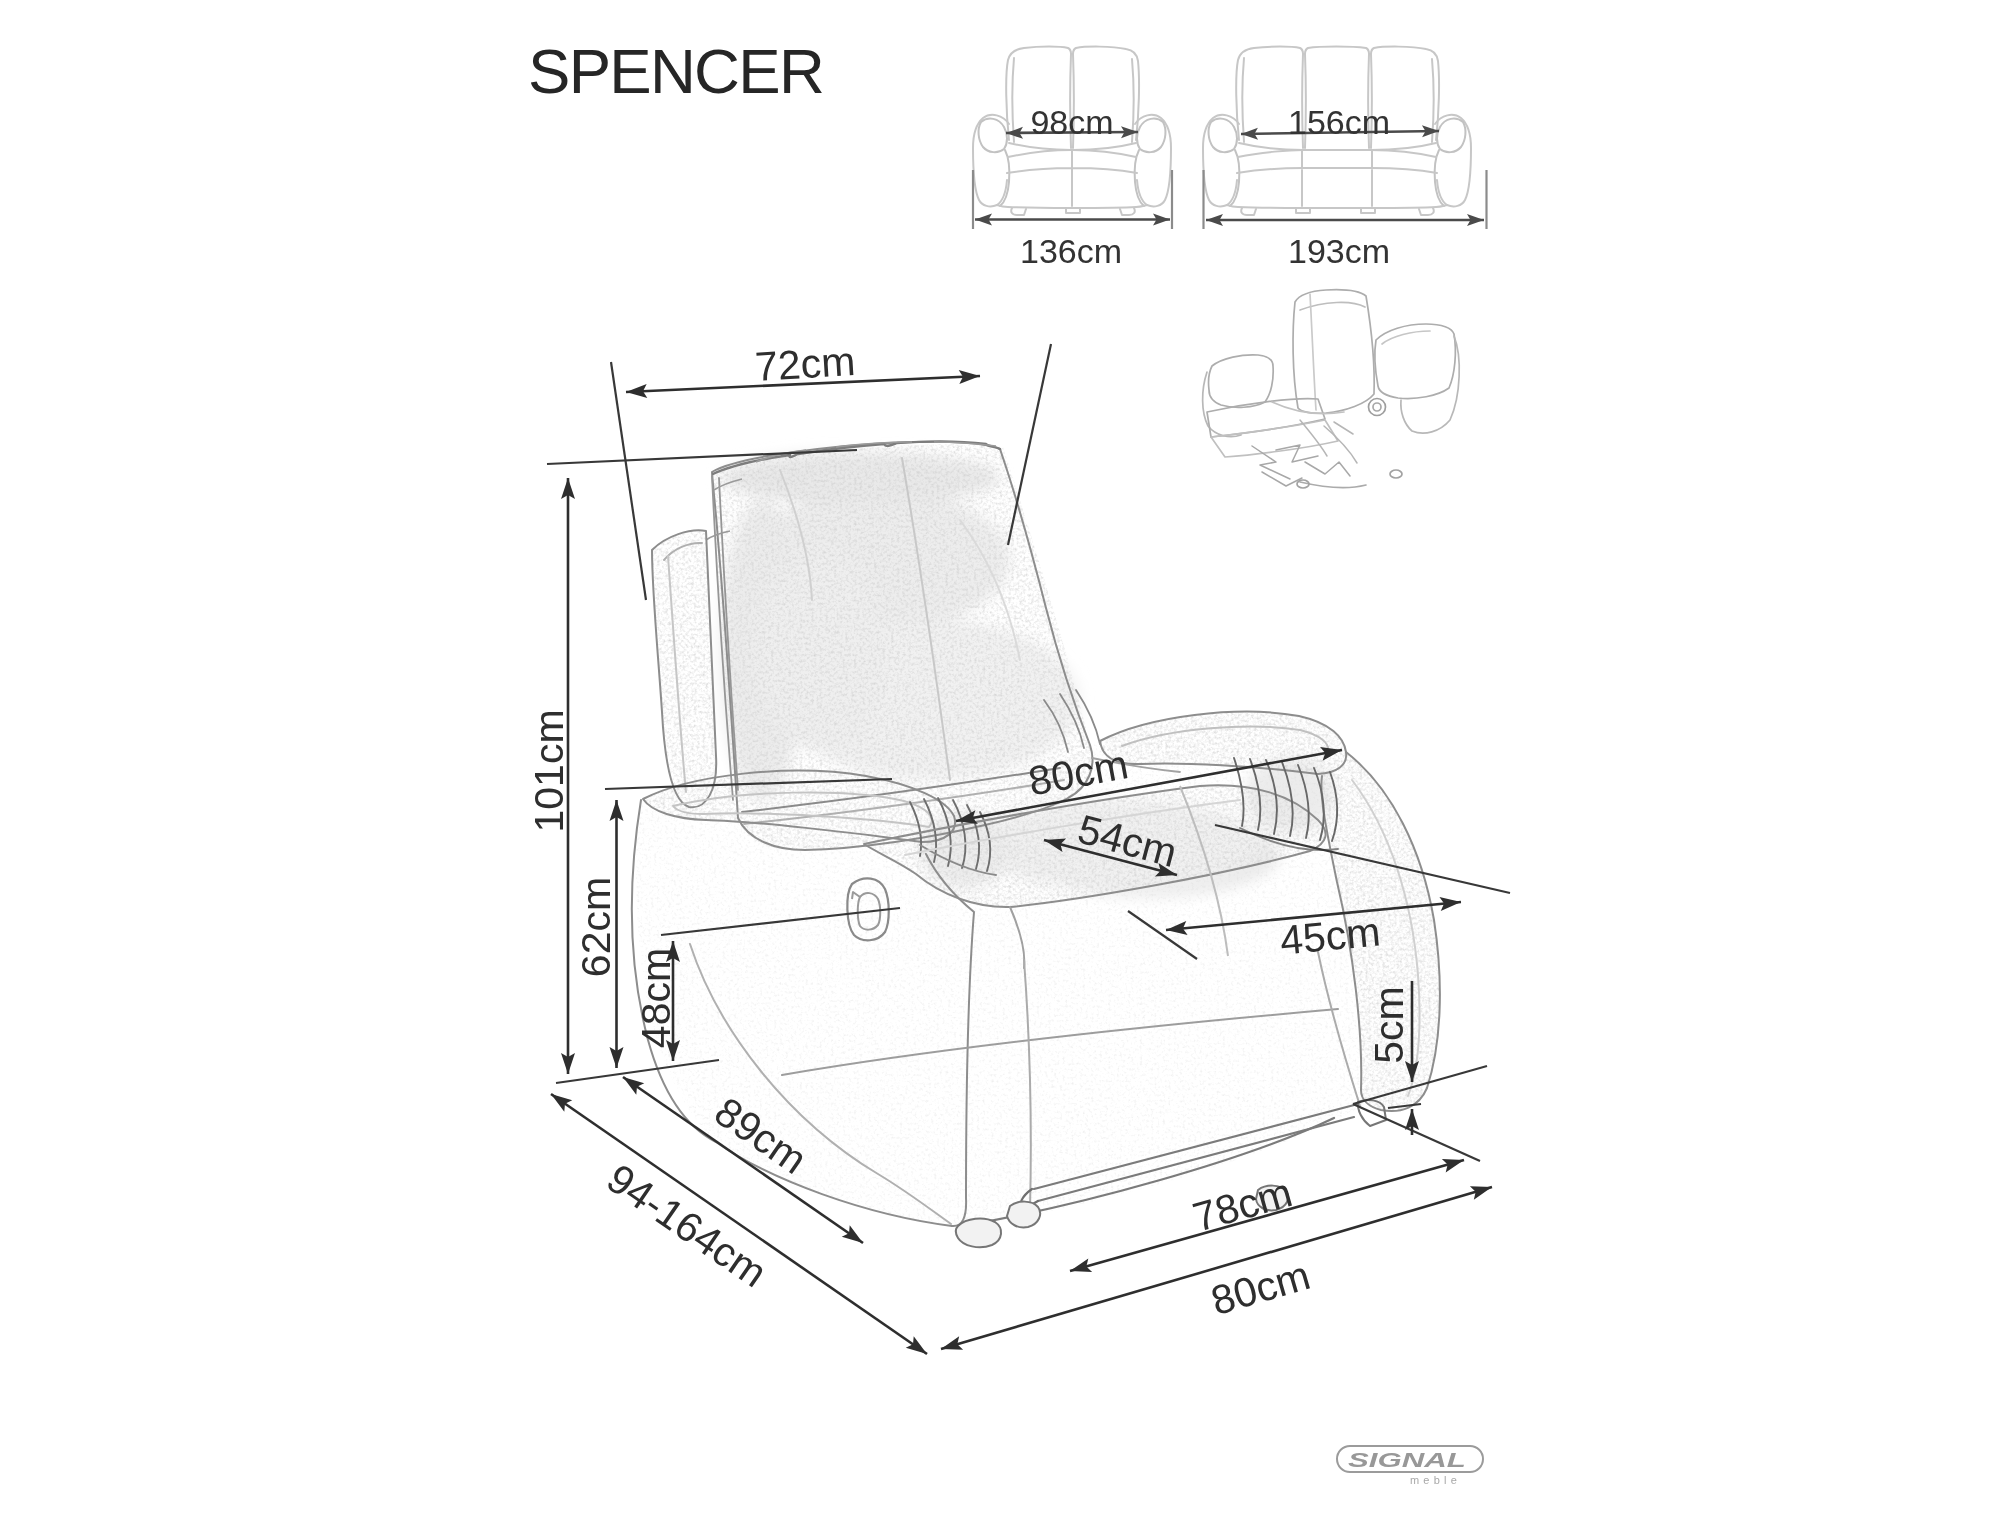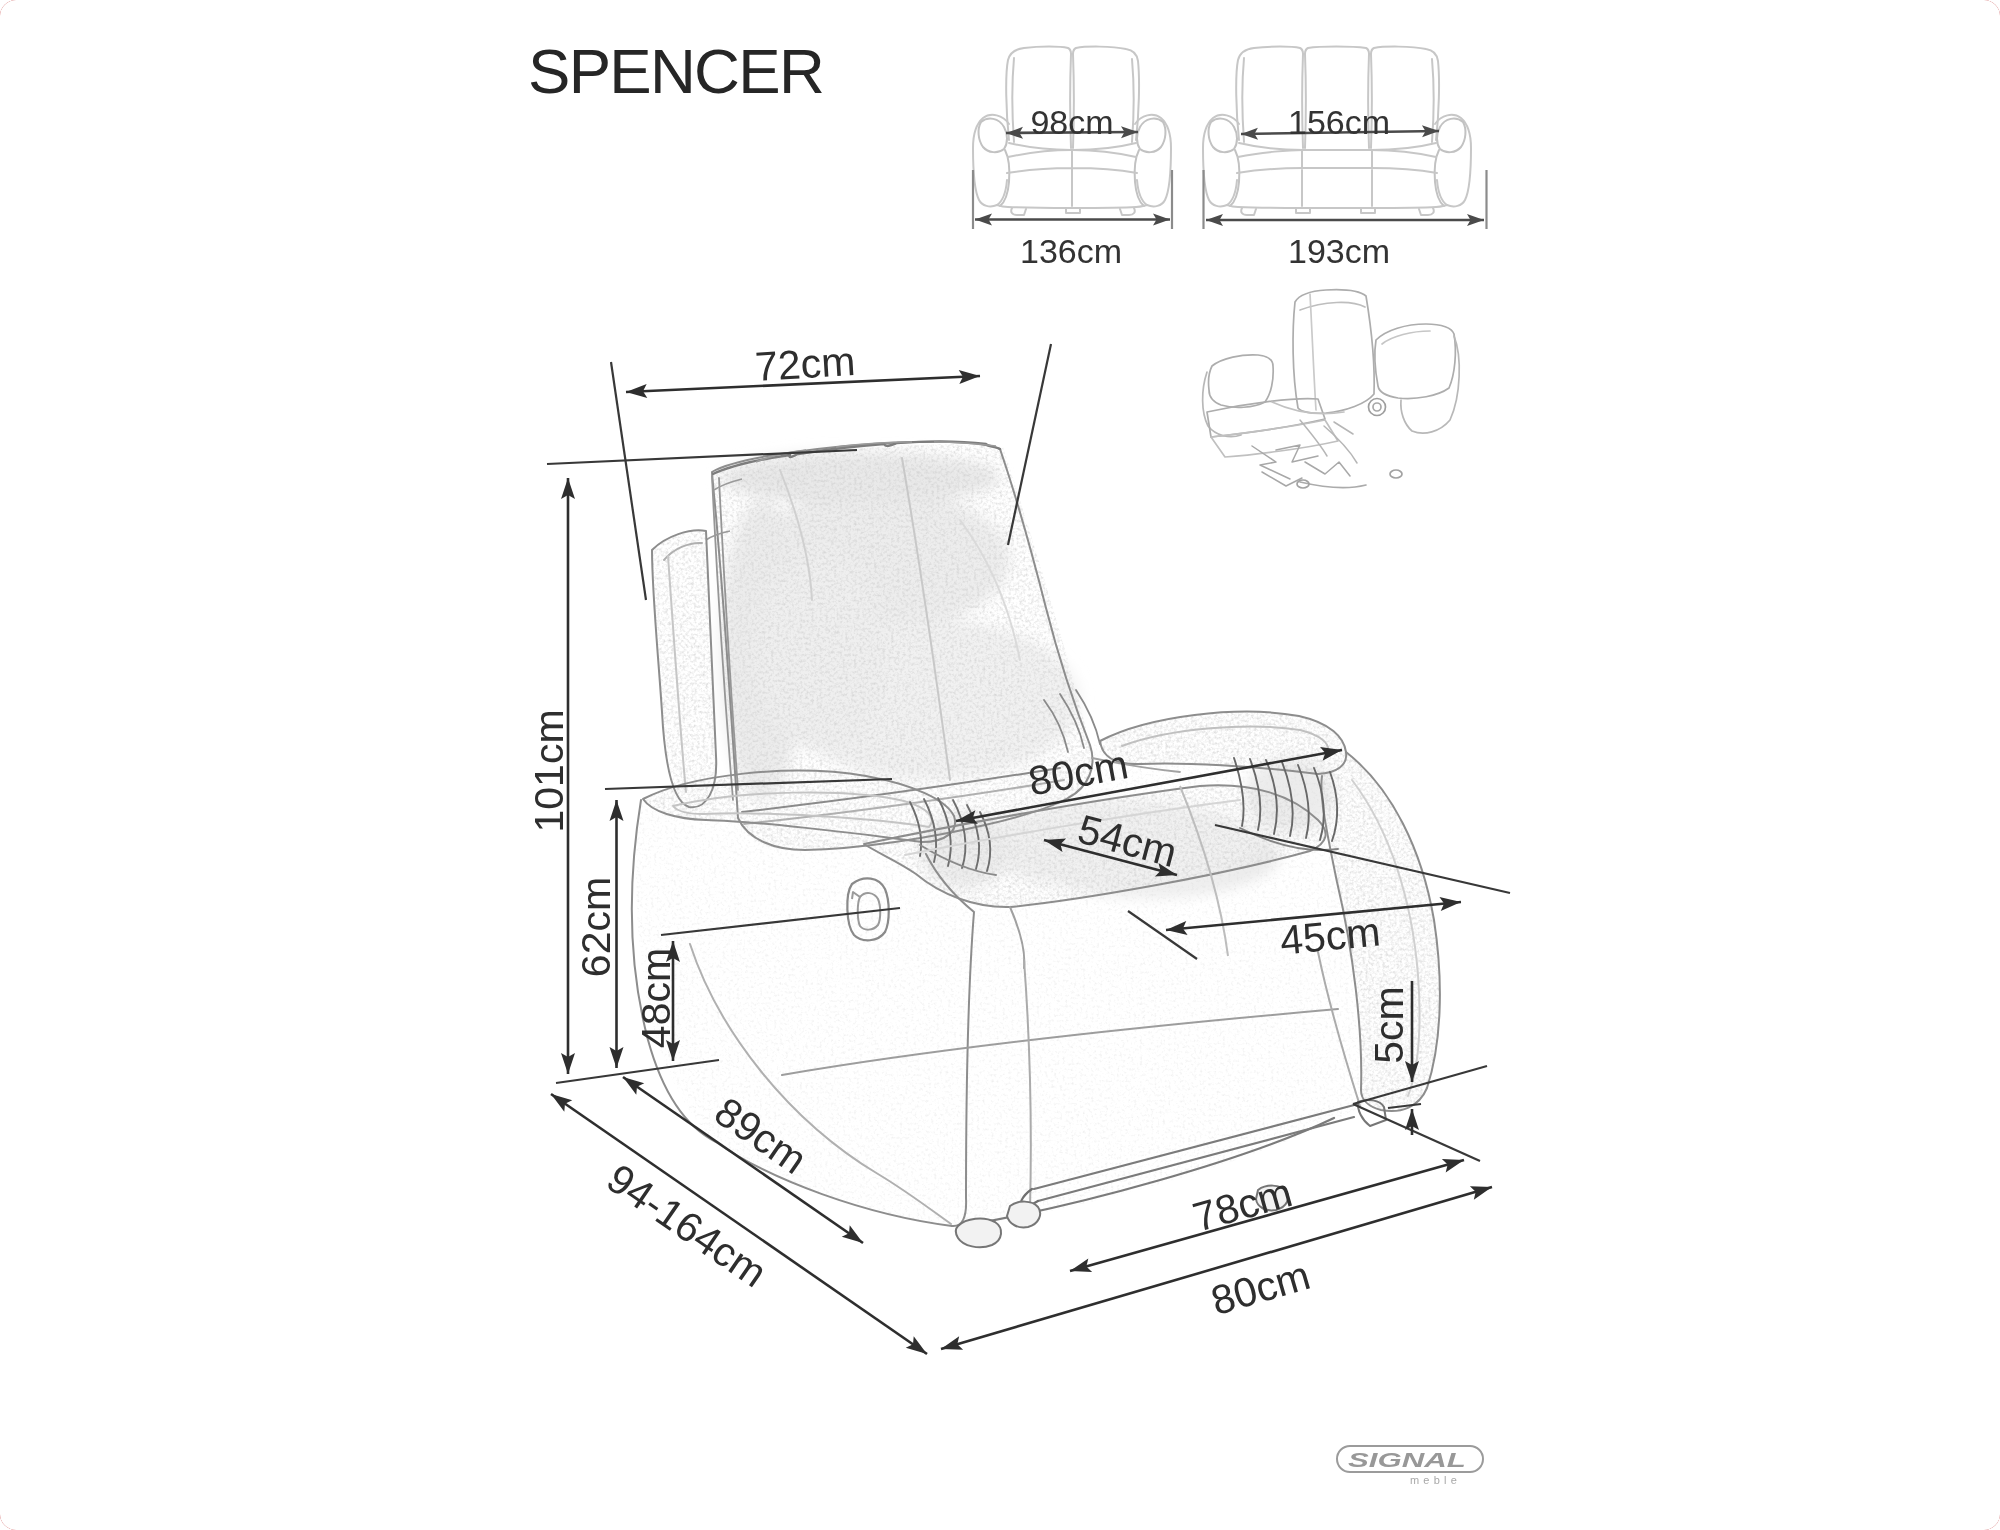--- a/index.html
+++ b/index.html
@@ -1,16 +1,16 @@
 <!DOCTYPE html>
 <html><head>
 <meta charset="utf-8">
 <style>
   html,body{margin:0;padding:0;background:#ffffff;}
-  .page{position:relative;width:2000px;height:1530px;background:#b91c1c;overflow:hidden;border-radius:16px;}
+  .page{position:relative;width:2000px;height:1530px;background:#b91c1c;overflow:hidden;}
   text{font-family:"Liberation Sans",sans-serif;}
 </style>
 </head>
 <body>
 <div class="page">
 <svg width="2000" height="1530" viewBox="0 0 2000 1530">
 <defs>
   <marker id="mA" markerUnits="userSpaceOnUse" markerWidth="70" markerHeight="40" viewBox="-60 -20 70 40" refX="0" refY="0" orient="auto-start-reverse">
     <path d="M0,0 L-21,-7 L-17,0 L-21,7 Z" fill="#2e2e2e"></path>
   </marker>

